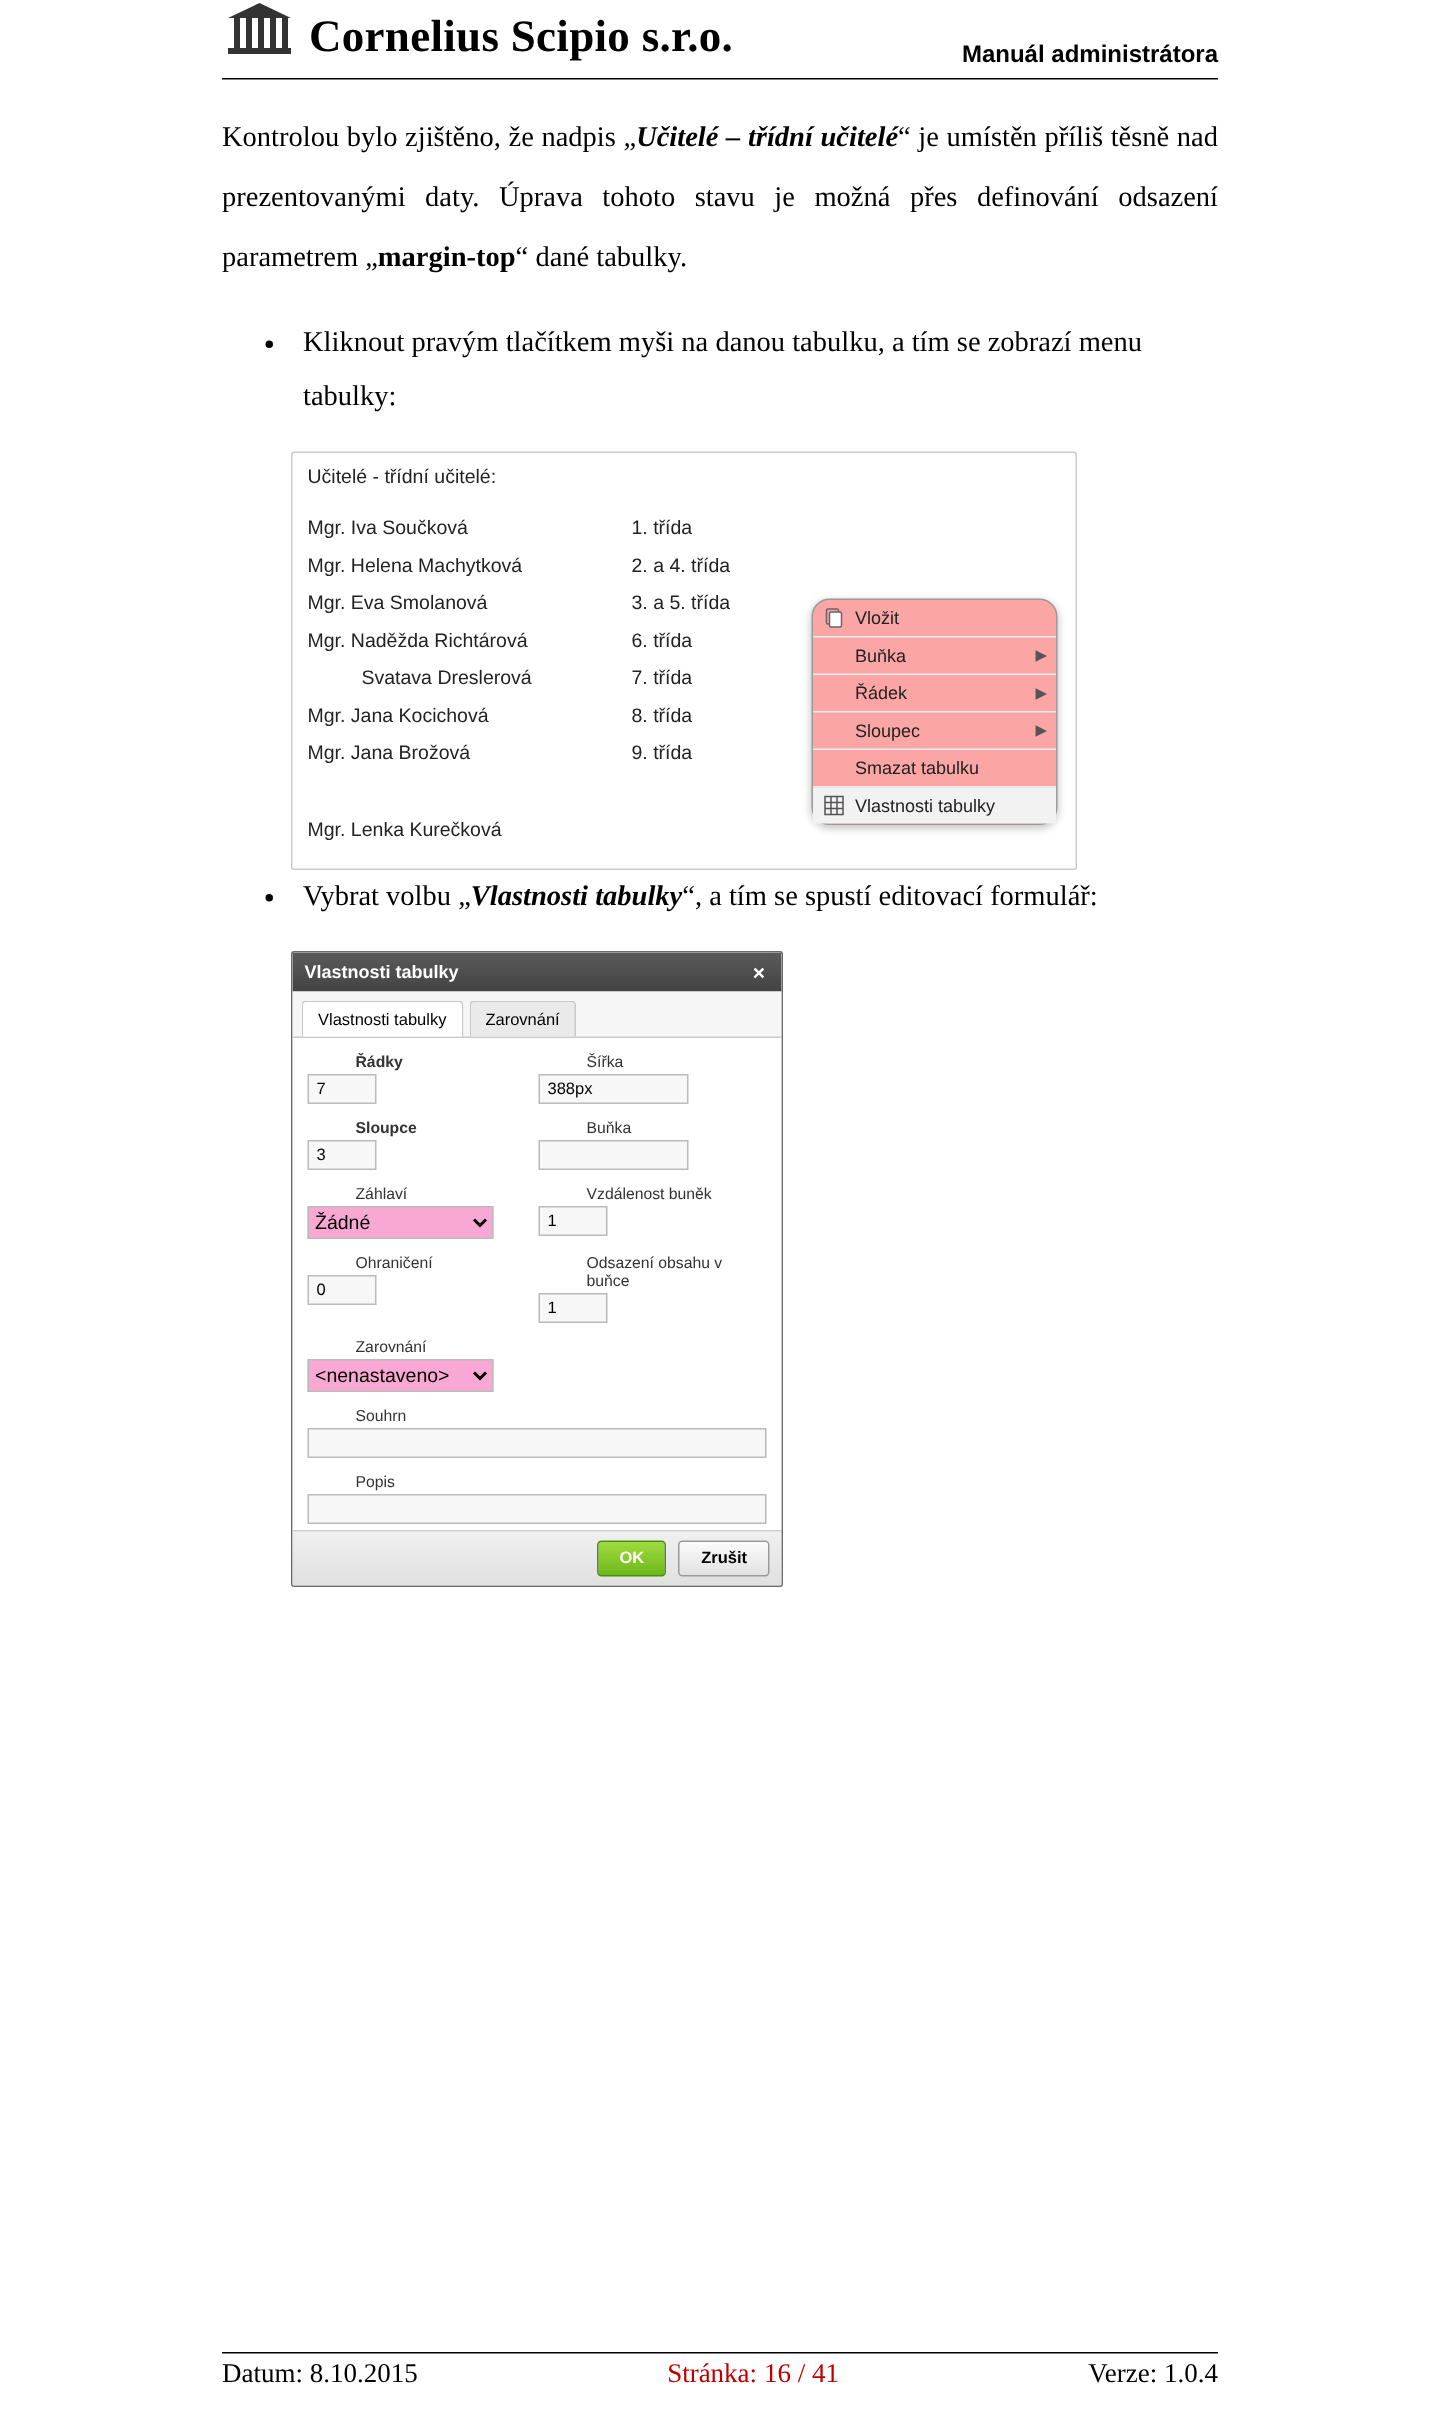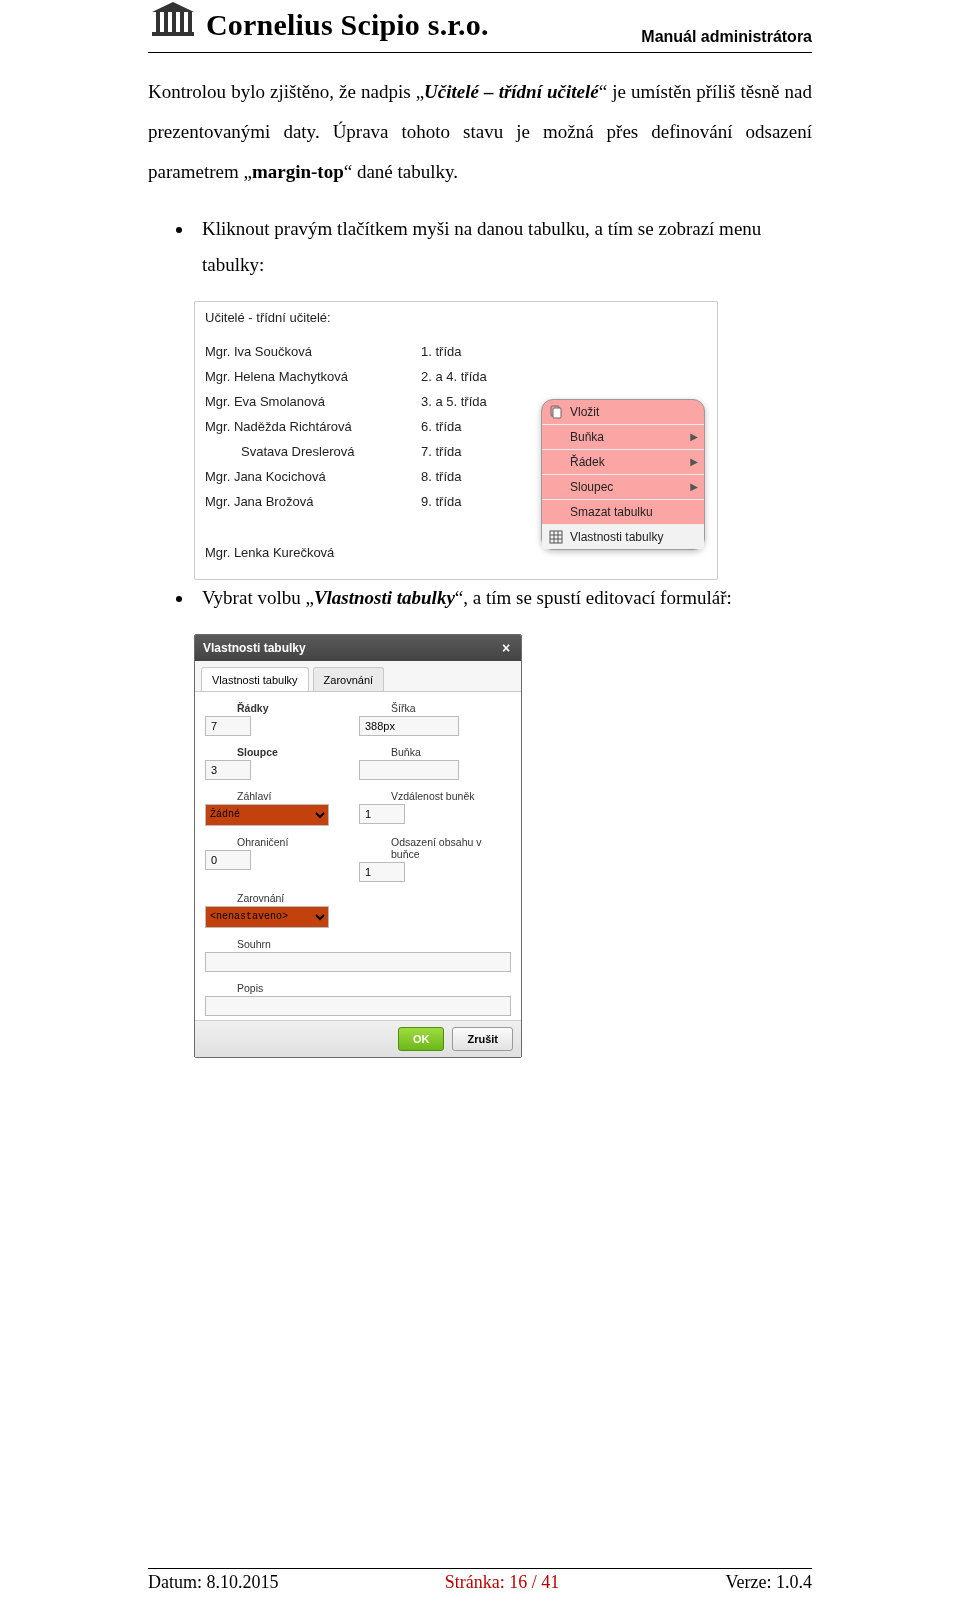--- a/index.html
+++ b/index.html
@@ -138,24 +138,23 @@
     background: #f7f7f7;
     padding: 0 5px;
     font-size: 11px;
   }
   .fg input.short { width: 46px; }
   .fg input.med { width: 100px; }
   .fg input.full { width: 100%; }
   .fg select {
     height: 22px;
     border: 1px solid #bbb;
-    background: #c2410c;
-    font-size: 10px;
+    background: #f9a8d4;
+    font-size: 13px;
     width: 124px;
-    font-family: Liberation Mono, monospace;
   }
   .dlg-foot {
     background: linear-gradient(#f0f0f0,#e0e0e0);
     border-top: 1px solid #cfcfcf;
     padding: 6px 8px;
     display: flex;
     justify-content: flex-end;
     gap: 8px;
   }
   .btn {

